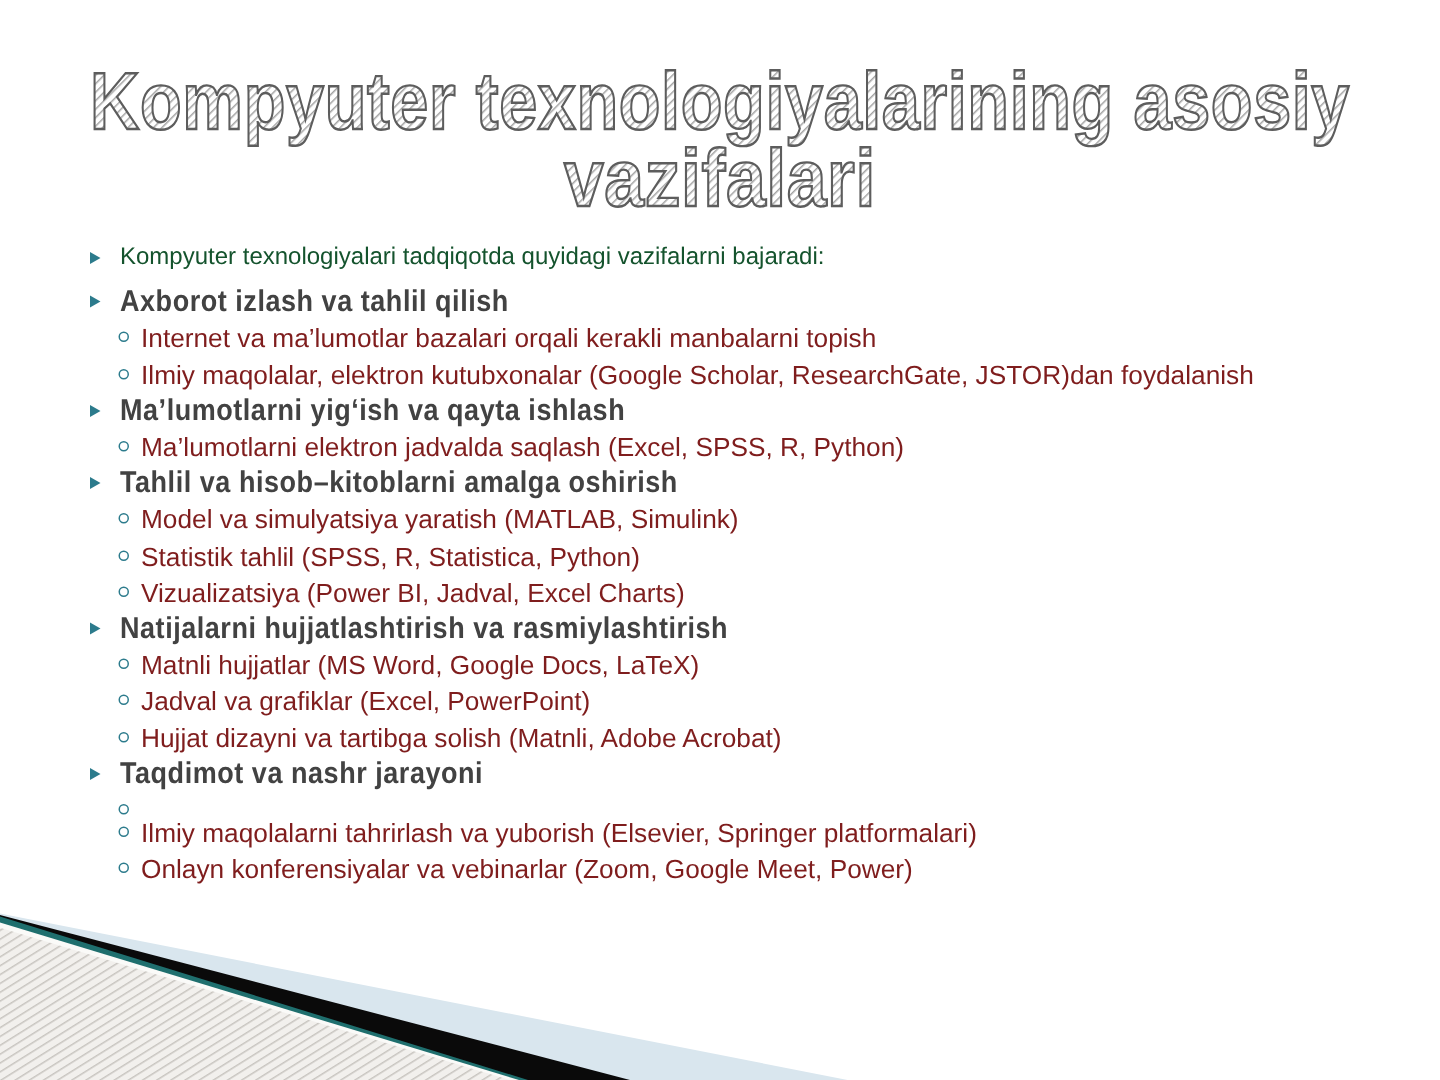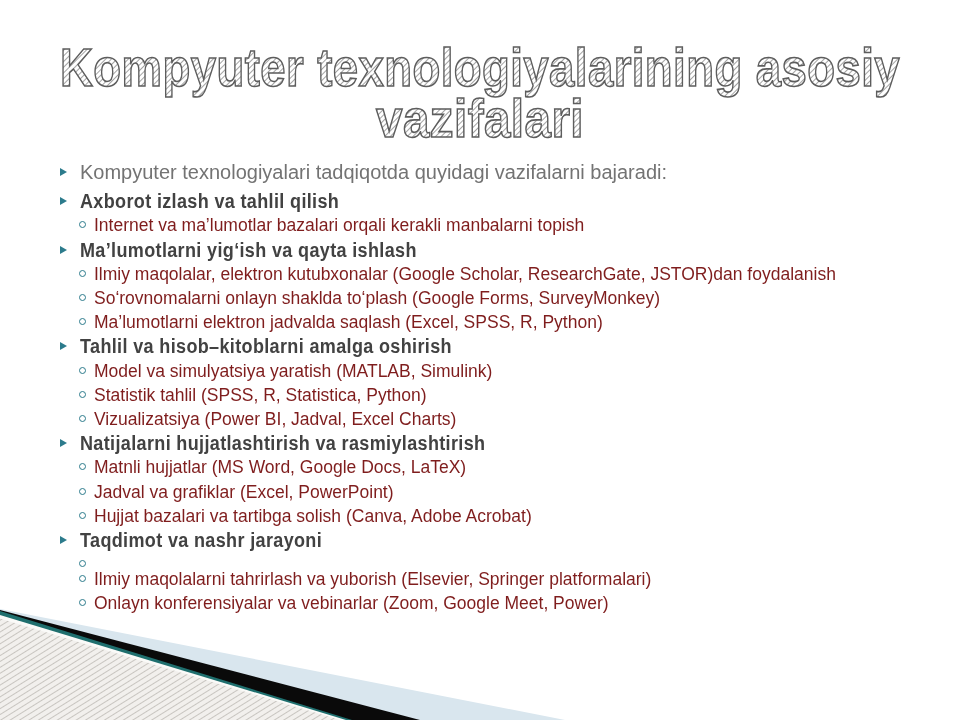--- a/index.html
+++ b/index.html
@@ -33,21 +33,21 @@
     border-top:4.5px solid transparent;
     border-bottom:4.5px solid transparent;
   }
   .circ{
     flex:none;width:5px;height:5px;margin:8px 8px 0 0;
     border:1.5px solid #2c7b8c;border-radius:50%;
     background:transparent;
   }
 
   .intro-text{
-    font-size:20px;line-height:24.2px;color:#737373;
+    font-size:16px;line-height:24.2px;color:#14532d;
   }
   .heading{
     font-size:20px;line-height:24.2px;font-weight:bold;color:#424242;
     display:inline-block;transform:scaleX(0.9);transform-origin:0 50%;
     letter-spacing:0.4px;
     text-shadow:0.6px 0.6px 0 rgba(255,255,255,0.55);
   }
   .sub{
     font-size:17.5px;line-height:24.2px;color:#7f1d1d;
   }
@@ -79,32 +79,28 @@
     </div>
 
     <div class="row">
       <span class="tri"></span>
       <span class="heading">Axborot izlash va tahlil qilish</span>
     </div>
     <div class="row l2">
       <span class="circ"></span>
       <span class="sub">Internet va ma’lumotlar bazalari orqali kerakli manbalarni topish</span>
     </div>
-    <div class="row">
-      <span class="tri"></span>
-      <span class="heading">Ma’lumotlarni yig‘ish va qayta ishlash</span>
-    </div>
-
     <div class="row l2">
       <span class="circ"></span>
       <span class="sub">Ilmiy maqolalar, elektron kutubxonalar (Google Scholar, ResearchGate, JSTOR)dan foydalanish</span>
     </div>
-    <div class="row l2">
-      <span class="circ"></span>
-      <span class="sub">So‘rovnomalarni onlayn shaklda to‘plash (Google Forms, SurveyMonkey)</span>
+
+    <div class="row">
+      <span class="tri"></span>
+      <span class="heading">Ma’lumotlarni yig‘ish va qayta ishlash</span>
     </div>
     <div class="row l2">
       <span class="circ"></span>
       <span class="sub">Ma’lumotlarni elektron jadvalda saqlash (Excel, SPSS, R, Python)</span>
     </div>
 
     <div class="row">
       <span class="tri"></span>
       <span class="heading">Tahlil va hisob–kitoblarni amalga oshirish</span>
     </div>
@@ -128,21 +124,21 @@
     <div class="row l2">
       <span class="circ"></span>
       <span class="sub">Matnli hujjatlar (MS Word, Google Docs, LaTeX)</span>
     </div>
     <div class="row l2">
       <span class="circ"></span>
       <span class="sub">Jadval va grafiklar (Excel, PowerPoint)</span>
     </div>
     <div class="row l2">
       <span class="circ"></span>
-      <span class="sub">Hujjat bazalari va tartibga solish (Canva, Adobe Acrobat)</span>
+      <span class="sub">Hujjat dizayni va tartibga solish (Matnli, Adobe Acrobat)</span>
     </div>
 
     <div class="row">
       <span class="tri"></span>
       <span class="heading">Taqdimot va nashr jarayoni</span>
     </div>
     <div class="row l2">
       <span class="circ"></span>
     </div>
     <div class="row l2">

